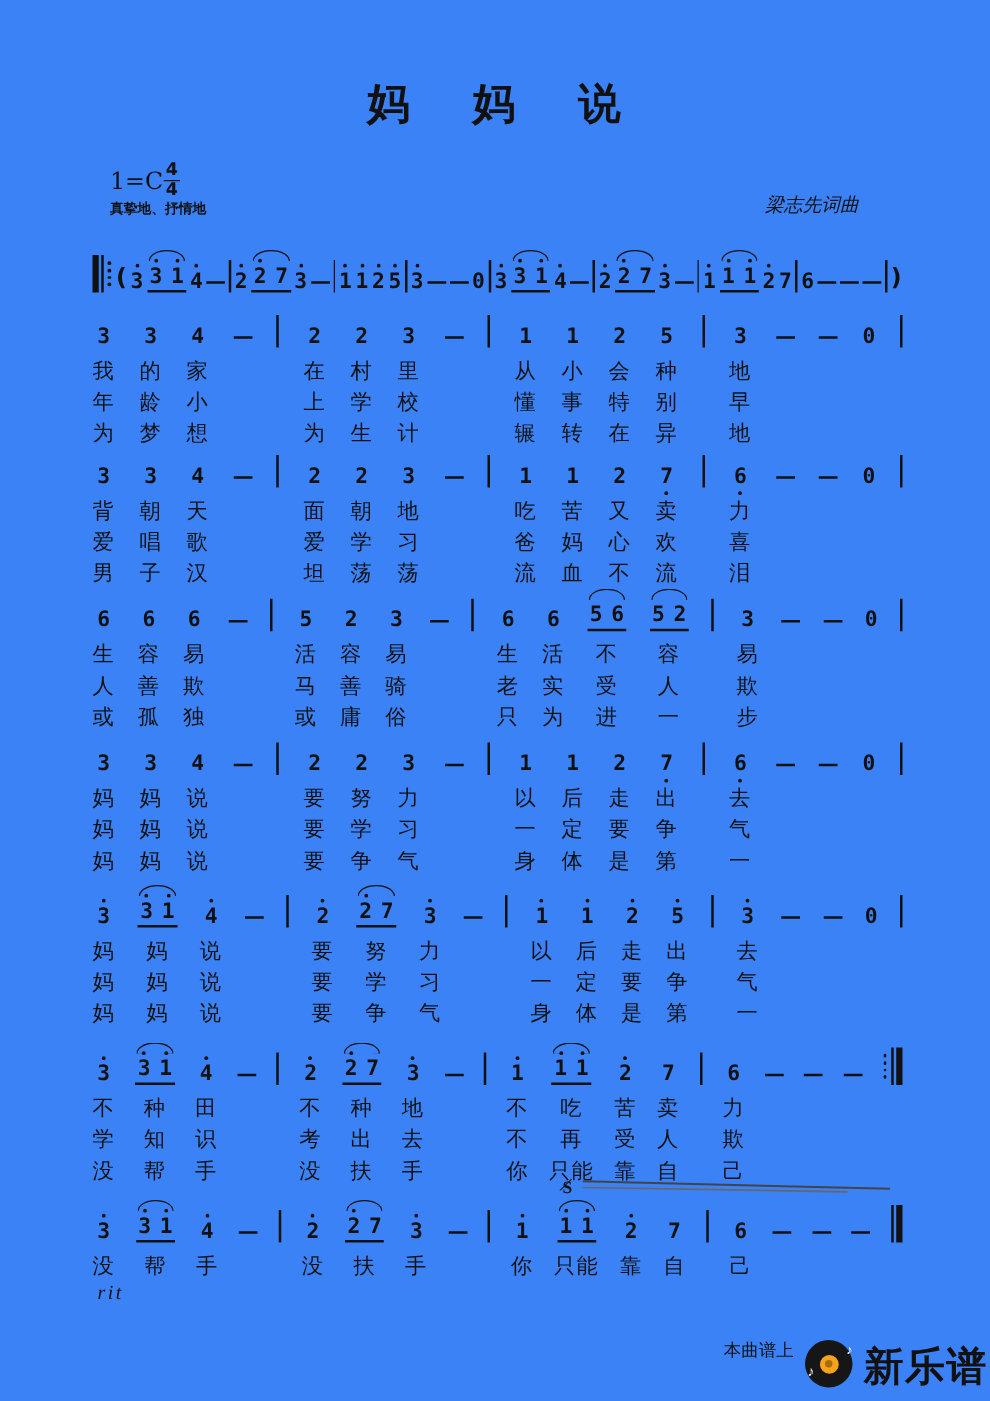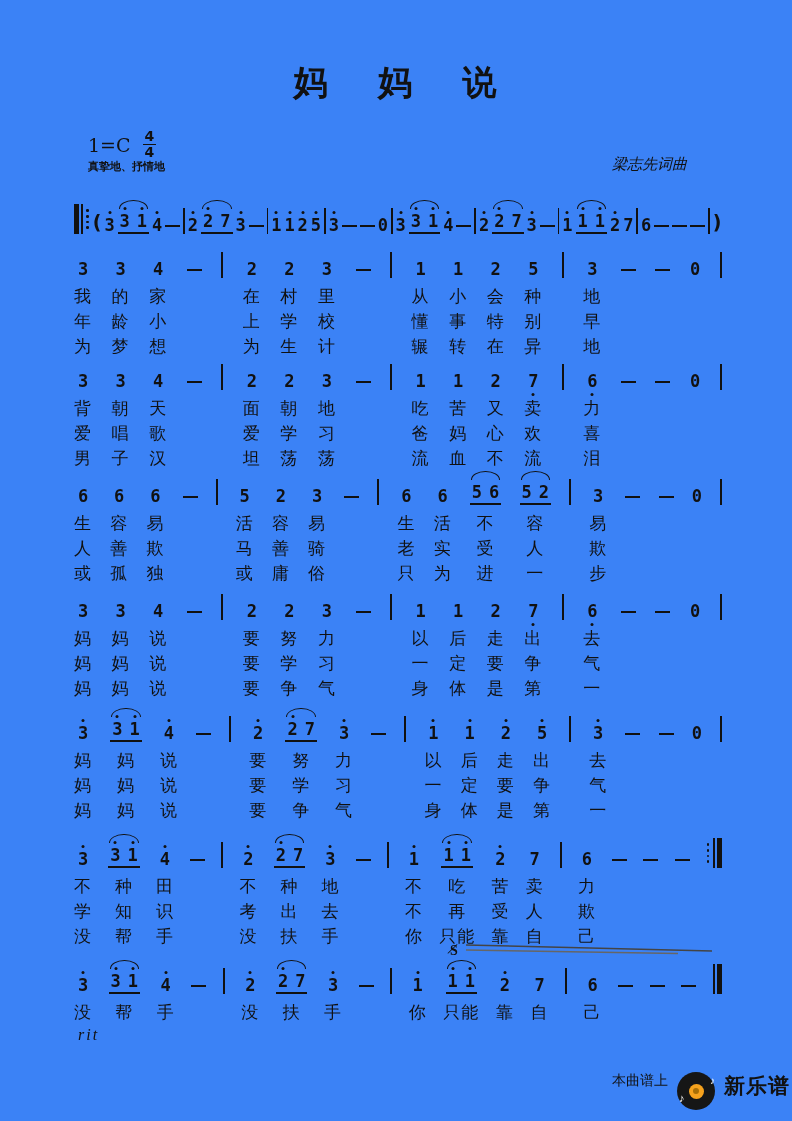--- a/index.html
+++ b/index.html
@@ -1,20 +1,20 @@
 <!DOCTYPE html>
 <html><head>
 <meta charset="utf-8">
 <style>
   html,body{margin:0;padding:0;background:#fff;}
   .page{position:relative;width:792px;height:1121px;background:#3b82f6;overflow:hidden;
         font-family:"Liberation Serif",serif;color:#111;}
   .title{position:absolute;top:60px;left:0;right:0;text-align:center;
          font-size:34px;font-weight:700;word-spacing:38px;letter-spacing:2px;}
-  .keyrow{position:absolute;left:88px;top:129px;display:flex;align-items:center;gap:12px;}
+  .keyrow{position:absolute;left:88px;top:129px;display:flex;align-items:center;}
   .tonic{font-size:19px;font-family:"DejaVu Serif",serif;}
   .frac{display:flex;flex-direction:column;align-items:center;font-weight:700;
         font-size:14px;line-height:1.1;font-family:"DejaVu Sans",sans-serif;}
   .frac .num{border-bottom:1.5px solid #111;padding:0 2px;}
   .tempo{position:absolute;left:88px;top:159px;font-size:11px;font-weight:700;}
   .credit{position:absolute;left:612px;top:155px;font-size:15px;font-style:italic;}
   .rit{position:absolute;left:78px;top:1026px;font-style:italic;font-size:16px;letter-spacing:2px;}
 
   .sys{position:absolute;left:74px;width:648px;}
   .row{display:flex;justify-content:space-between;align-items:flex-start;}
@@ -48,21 +48,21 @@
 
   .footer{position:absolute;top:1072px;right:2px;display:flex;align-items:flex-start;gap:9px;}
   .f-pre{font-size:14px;}
   .vinyl{width:38px;height:38px;border-radius:50%;background:#161616;position:relative;
          display:flex;align-items:center;justify-content:center;}
   .vinyl .label{width:15px;height:15px;border-radius:50%;display:flex;
                 align-items:center;justify-content:center;}
   .vinyl .hole{width:6px;height:6px;border-radius:50%;background:#A86E06;}
   .vinyl .n1{position:absolute;left:2px;bottom:6px;color:#fff;font-size:11px;line-height:1;}
   .vinyl .n2{position:absolute;right:0px;top:4px;color:#fff;font-size:10px;line-height:1;}
-  .f-brand{font-size:21px;font-weight:900;font-family:"Liberation Sans",sans-serif;letter-spacing:1px;}
+  .f-brand{font-size:32px;font-weight:900;font-family:"Liberation Sans",sans-serif;letter-spacing:1px;}
 </style>
 </head>
 <body>
 
 <div class="page">
 
   <div class="title">妈 妈 说</div>
 
   <div class="keyrow">
     <span class="tonic">1=C</span>

